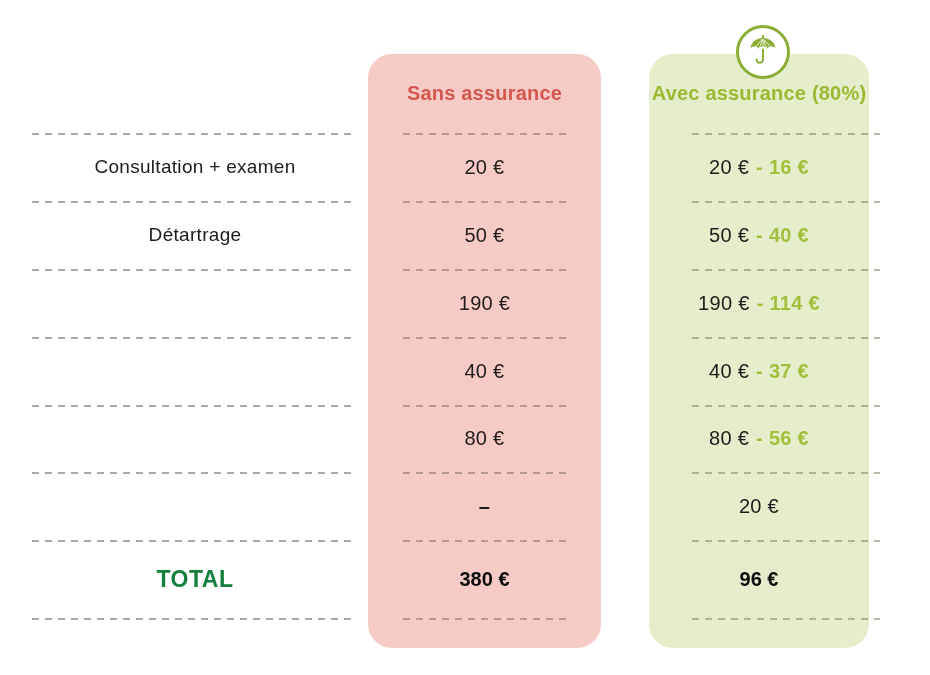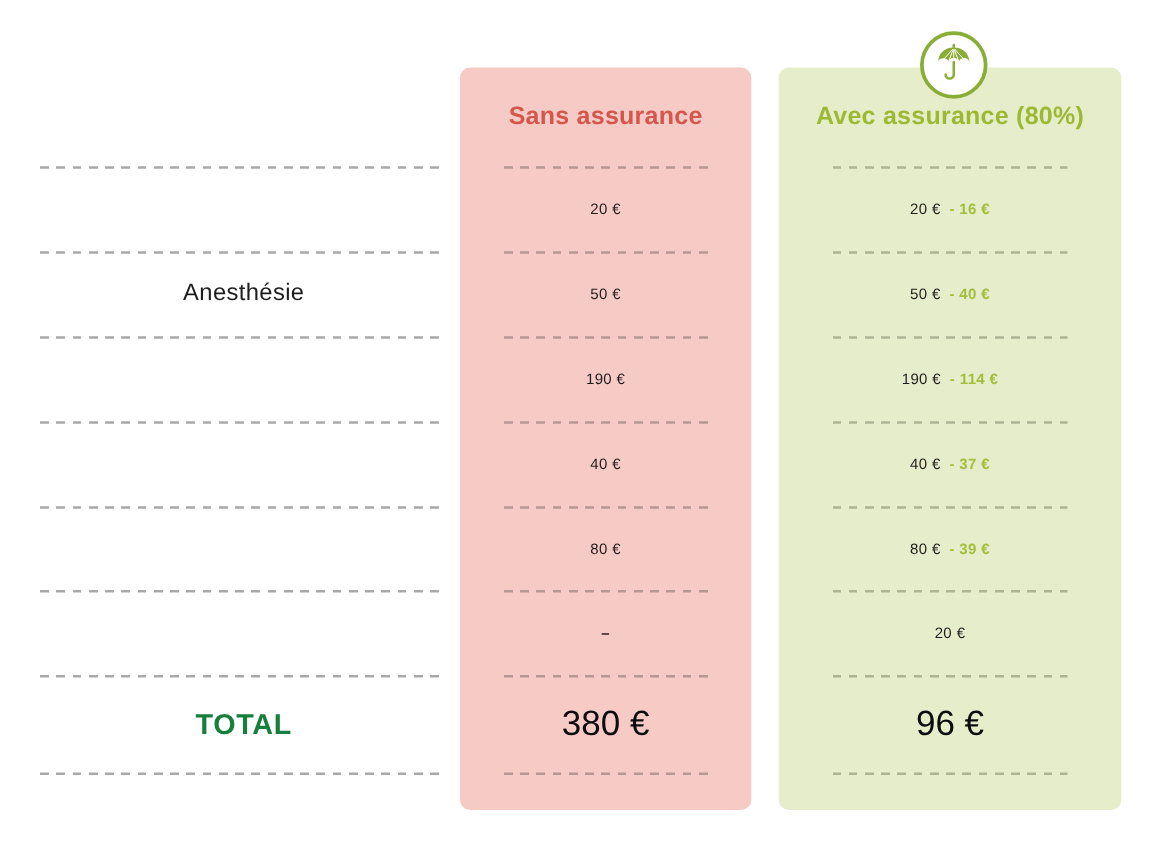--- a/index.html
+++ b/index.html
@@ -2,23 +2,23 @@
 <html><head>
 <meta charset="utf-8">
 <style>
   html,body{margin:0;padding:0;background:#fff;}
   .canvas{
     position:relative;width:930px;height:675px;background:#ffffff;
     font-family:"Liberation Sans", sans-serif;overflow:hidden;
   }
   .col{position:absolute;top:54px;height:594px;}
   .labels-col{left:30px;width:330px;}
-  .card{border-radius:8px;}
+  .card{border-radius:24px;}
   .card.pink{left:368px;width:233px;background:#f6cbc6;}
-  .card.green{left:623px;width:274px;background:#e6edcb;}
+  .card.green{left:649px;width:220px;background:#e6edcb;}
   .card-header{
     position:absolute;top:0;left:0;right:0;height:79px;
     display:flex;align-items:center;justify-content:center;
     font-weight:bold;font-size:20px;letter-spacing:.2px;
   }
   .pink .card-header{color:#d4574d;}
   .green .card-header{color:#9cb933;}
   .cell{
     position:absolute;left:0;right:0;
     display:flex;align-items:center;justify-content:center;
@@ -32,46 +32,47 @@
     background:repeating-linear-gradient(90deg,currentColor 0 7px,transparent 7px 13px);
   }
   .labels-col .dash{left:2px;right:4px;color:#8e8a8a;opacity:.75;}
   .pink .dash{left:35px;width:167px;color:#8d7471;opacity:.6;}
   .green .dash{left:43px;width:188px;color:#7e8468;opacity:.55;}
   .d0{top:79px;} .d1{top:147px;} .d2{top:215px;} .d3{top:283px;}
   .d4{top:351px;} .d5{top:418px;} .d6{top:486px;} .d7{top:564px;}
   .row-label{font-size:19px;color:#1d1d1d;letter-spacing:.3px;}
   .franchise-label{color:#a9c45f;}
   .total-label{font-weight:bold;font-size:23px;color:#15803d;letter-spacing:.5px;}
-  .money{font-size:12px;color:#211c1c;letter-spacing:.3px;}
+  .money{font-size:20px;color:#211c1c;letter-spacing:.3px;}
   .rebate{color:#a2bf3c;font-weight:bold;margin-left:7px;}
   .rebate:empty{margin-left:0;}
   .dash-value{font-weight:bold;}
-  .total-money{font-weight:normal;font-size:28px;color:#0d0d0d;}
+  .total-money{font-weight:bold;font-size:20px;color:#0d0d0d;}
   .badge{
     position:absolute;left:736px;top:25px;width:48px;height:48px;
     background:#fff;border:3px solid #8aad35;border-radius:50%;
     display:flex;align-items:center;justify-content:center;z-index:3;
   }
 </style>
 </head>
 <body>
 
 <div class="canvas">
 
   <div class="col labels-col">
     <div class="dash d0"></div>
     <div class="dash d1"></div>
     <div class="dash d2"></div>
     <div class="dash d3"></div>
     <div class="dash d4"></div>
     <div class="dash d5"></div>
     <div class="dash d6"></div>
     <div class="dash d7"></div>
-    <div class="cell r1 row-label">Anesthésie</div>
+    <div class="cell r0 row-label">Consultation + examen</div>
+    <div class="cell r1 row-label">Détartrage</div>
     <div class="cell r6 total-label">TOTAL</div>
   </div>
 
   <div class="col card pink">
     <div class="card-header">Sans assurance</div>
     <div class="dash d0"></div>
     <div class="dash d1"></div>
     <div class="dash d2"></div>
     <div class="dash d3"></div>
     <div class="dash d4"></div>
@@ -108,21 +109,21 @@
     <div class="cell r2 money">
       <span>190 €</span>
       <span class="rebate">- 114 €</span>
     </div>
     <div class="cell r3 money">
       <span>40 €</span>
       <span class="rebate">- 37 €</span>
     </div>
     <div class="cell r4 money">
       <span>80 €</span>
-      <span class="rebate">- 39 €</span>
+      <span class="rebate">- 56 €</span>
     </div>
     <div class="cell r5 money">20 €</div>
     <div class="cell r6 total-money">96 €</div>
   </div>
 
   <div class="badge">
     <svg viewBox="0 0 64 72" width="32" height="36" aria-hidden="true">
       <path d="M32 8 C17 8 7 18 7 31 A8.3 6 0 0 1 23.6 31 A8.3 6 0 0 1 40.3 31 A8.3 6 0 0 1 57 31 C57 18 47 8 32 8 Z" fill="#8aad35"></path>
       <path d="M32 9 L13 30 M32 9 L23.6 31 M32 9 L32 31 M32 9 L40.3 31 M32 9 L51 30" stroke="#ffffff" stroke-width="1.6" fill="none"></path>
       <path d="M32 4 L32 9 M32 31 L32 51 A6.5 6.5 0 0 1 19 51" stroke="#8aad35" stroke-width="4" fill="none" stroke-linecap="round"></path>

